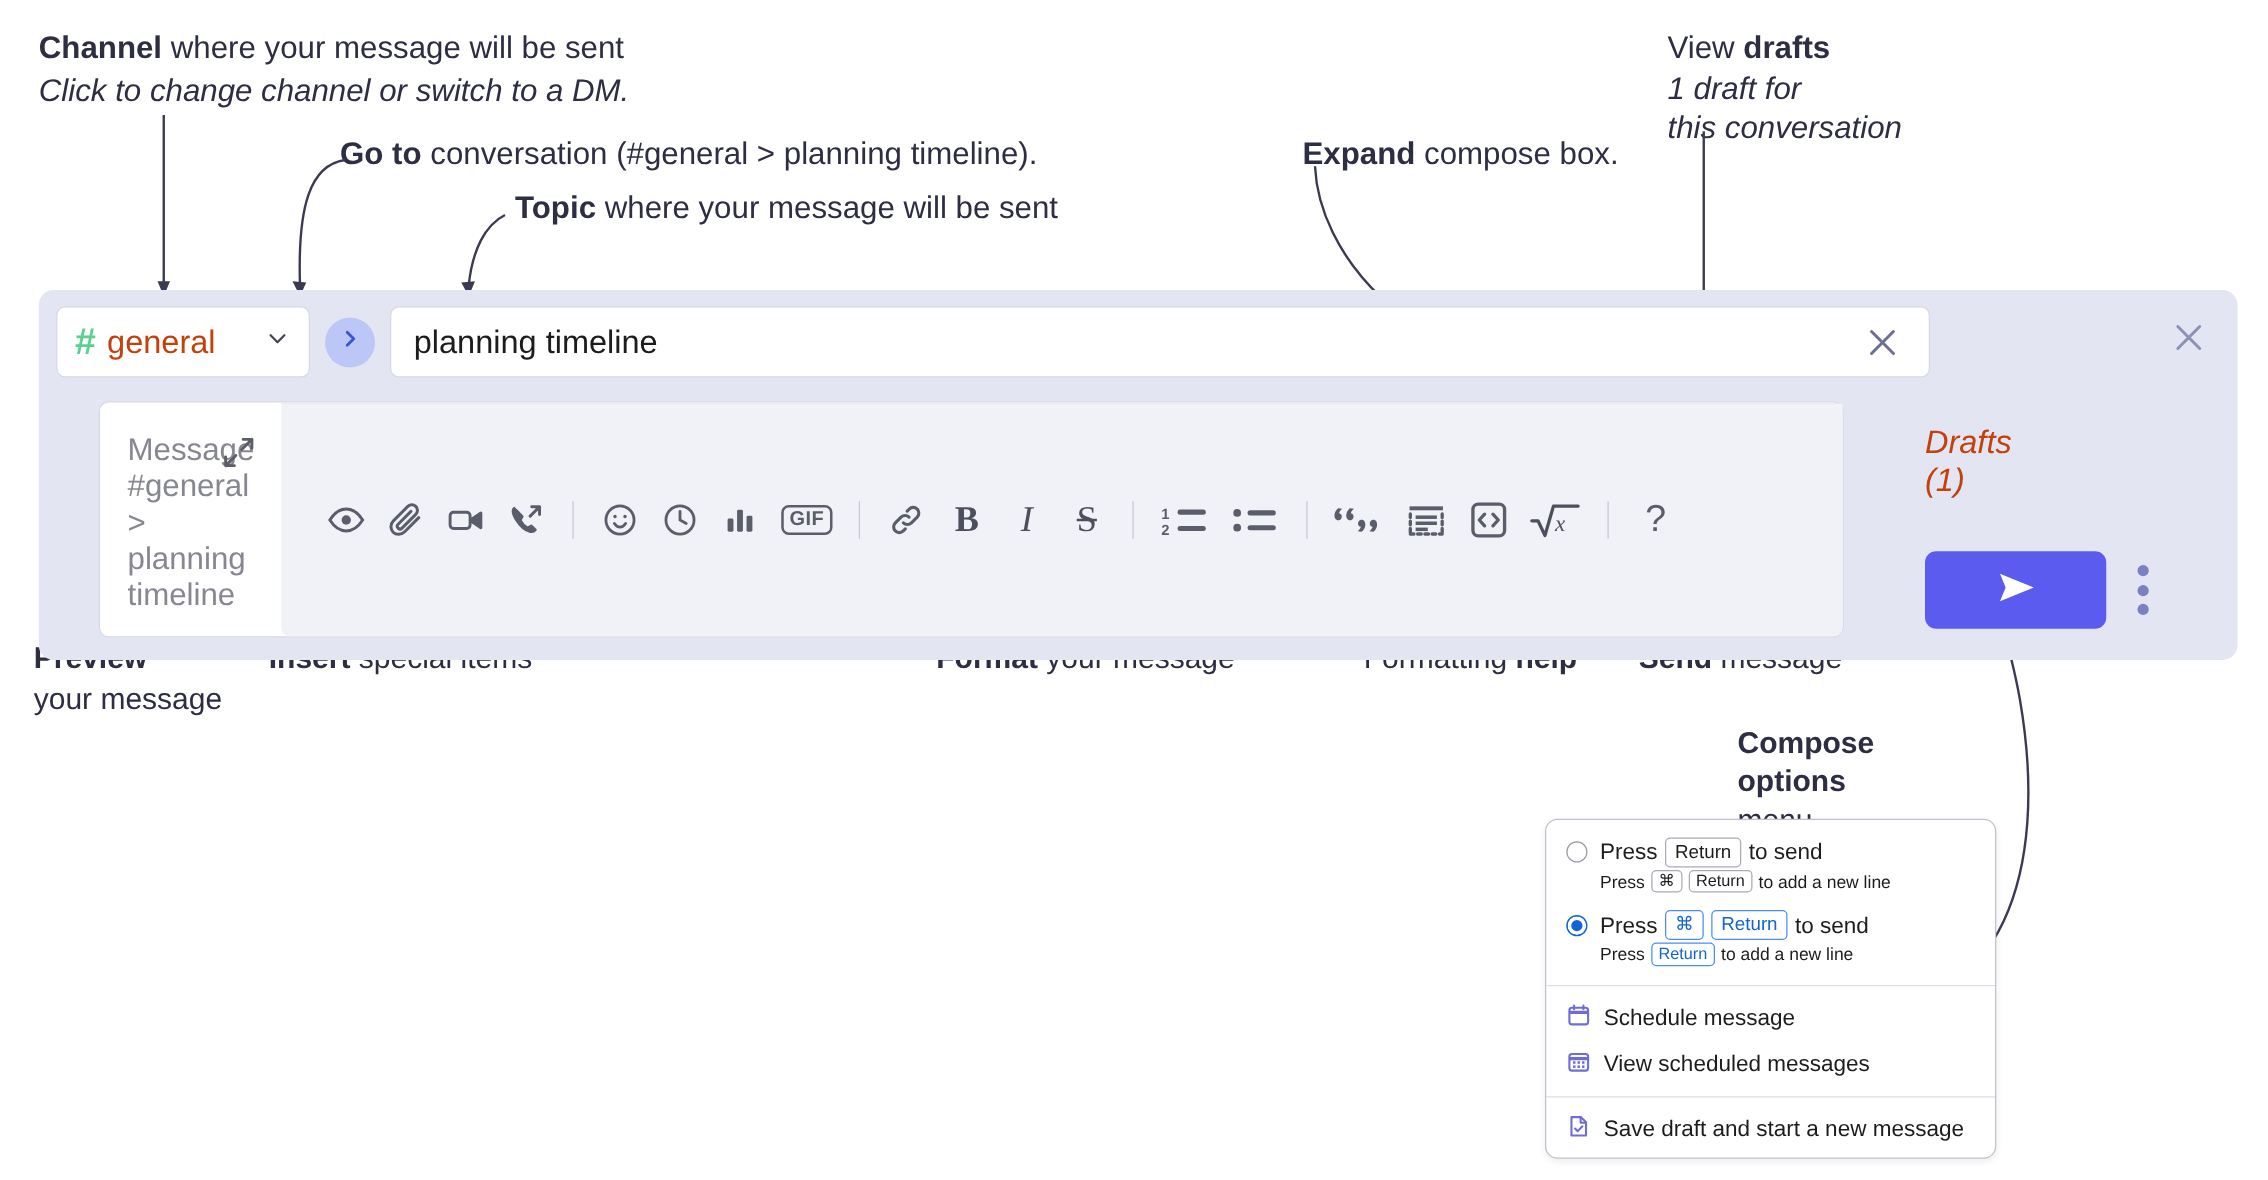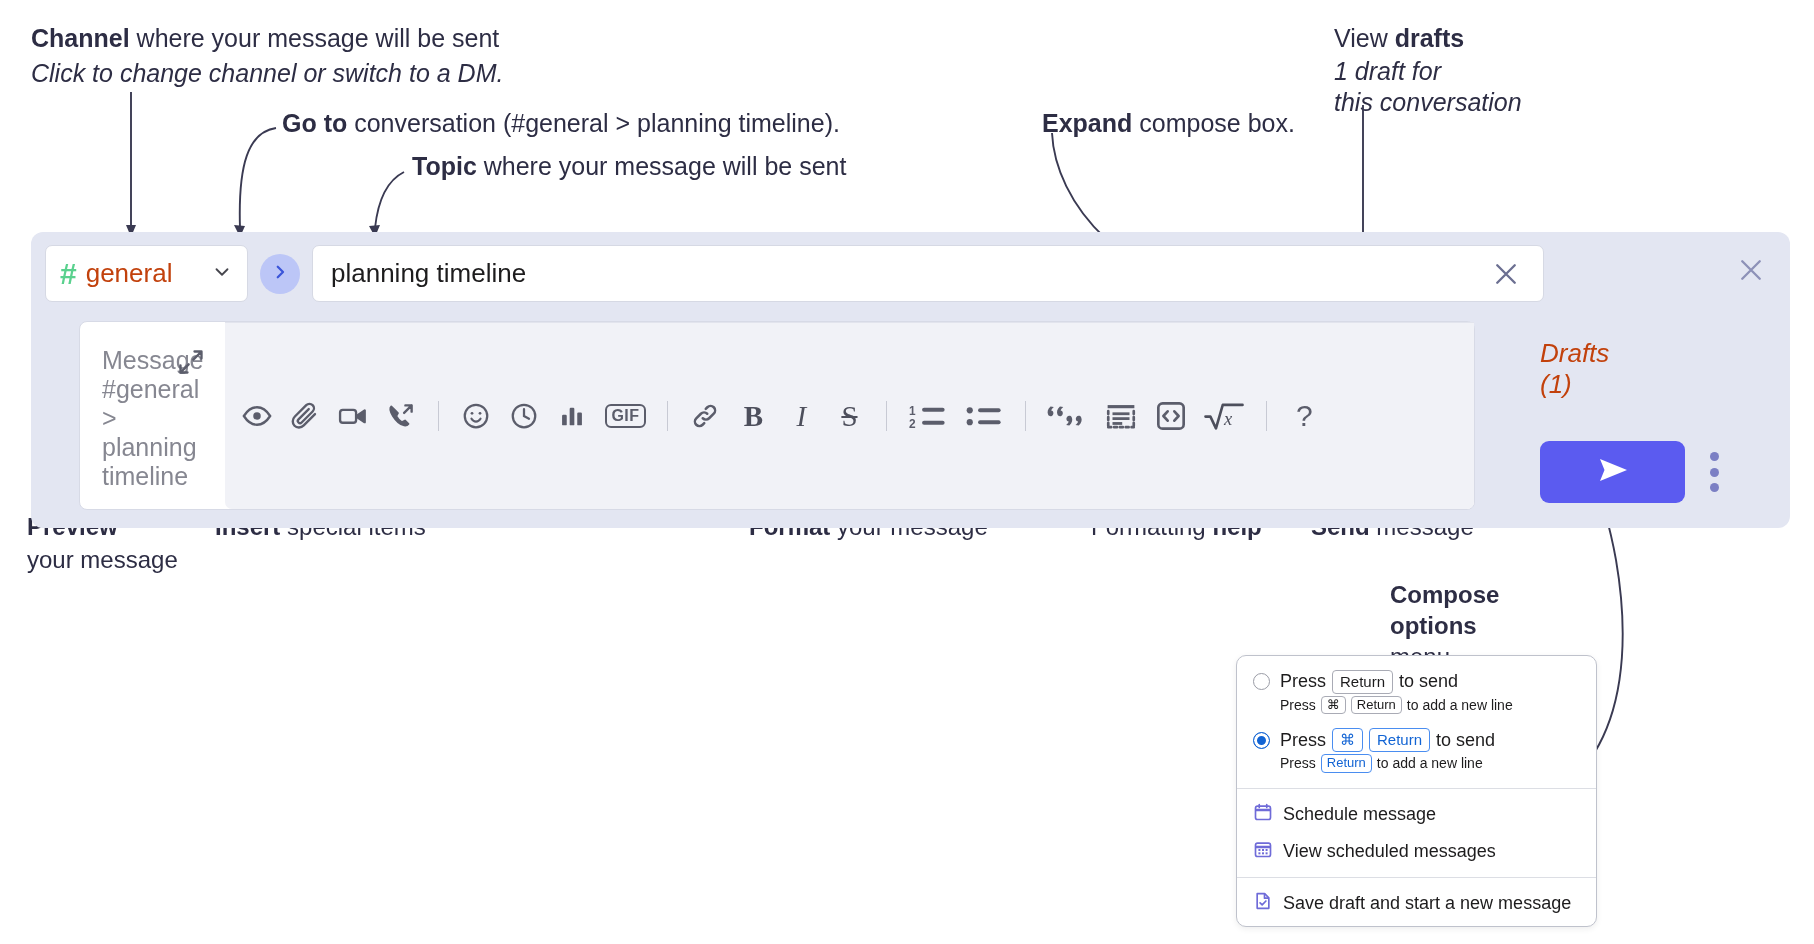--- a/index.html
+++ b/index.html
@@ -60,21 +60,21 @@
   }
   .msg-input {
     flex:0 0 99px; padding:24px 22px; font-size:25px; color:#868791;
     position:relative;
   }
   .expand-btn { position:absolute; right:20px; top:26px; cursor:pointer; }
 
   .toolbar {
     flex:1; background:#f1f2f7; border-top:1px solid #e2e4ed;
     border-radius:0 0 7px 7px;
-    display:flex; align-items:center; padding:0 8px; gap:0;
+    display:flex; align-items:center; padding:0 28px; gap:0;
   }
   .tb { width:48px; height:48px; display:flex; align-items:center; justify-content:center; cursor:pointer; }
   .tb svg, .tb span { display:block; }
   .sep { width:1px; height:30px; background:#c8cad4; margin:0 13px; }
   .gif-box {
     border:2.5px solid #5b5d6b; border-radius:6px; padding:1px 5px;
     font-size:16px; font-weight:700; color:#5b5d6b; letter-spacing:.4px;
   }
   .qmark { font-size:30px; color:#5b5d6b; font-weight:400; }
 
@@ -118,21 +118,21 @@
   .opt-item:last-child { padding-bottom:10px; }
 </style>
 </head>
 <body>
 
 <div class="stage">
 
   <div class="anno a-lg" style="left:31px; top:22px;"><b>Channel</b><span> where your message will be sent</span></div>
   <div class="anno a-lg" style="left:31px; top:57px;"><i>Click to change channel or switch to a DM.</i></div>
 
-  <div class="anno a-lg" style="left:282px; top:107px;"><b>Go to</b><span> conversation (#general &gt; planning timeline).</span></div>
+  <div class="anno a-lg" style="left:272px; top:107px;"><b>Go to</b><span> conversation (#general &gt; planning timeline).</span></div>
 
   <div class="anno a-lg" style="left:412px; top:150px;"><b>Topic</b><span> where your message will be sent</span></div>
 
   <div class="anno a-lg" style="left:1042px; top:107px;"><b>Expand</b><span> compose box.</span></div>
 
   <div class="anno a-lg" style="left:1334px; top:22px;"><span>View </span><b>drafts</b></div>
   <div class="anno a-lg" style="left:1334px; top:55px;"><i>1 draft for</i></div>
   <div class="anno a-lg" style="left:1334px; top:86px;"><i>this conversation</i></div>
 
   <div class="anno a-md" style="left:27px; top:512px;"><b>Preview</b></div>

